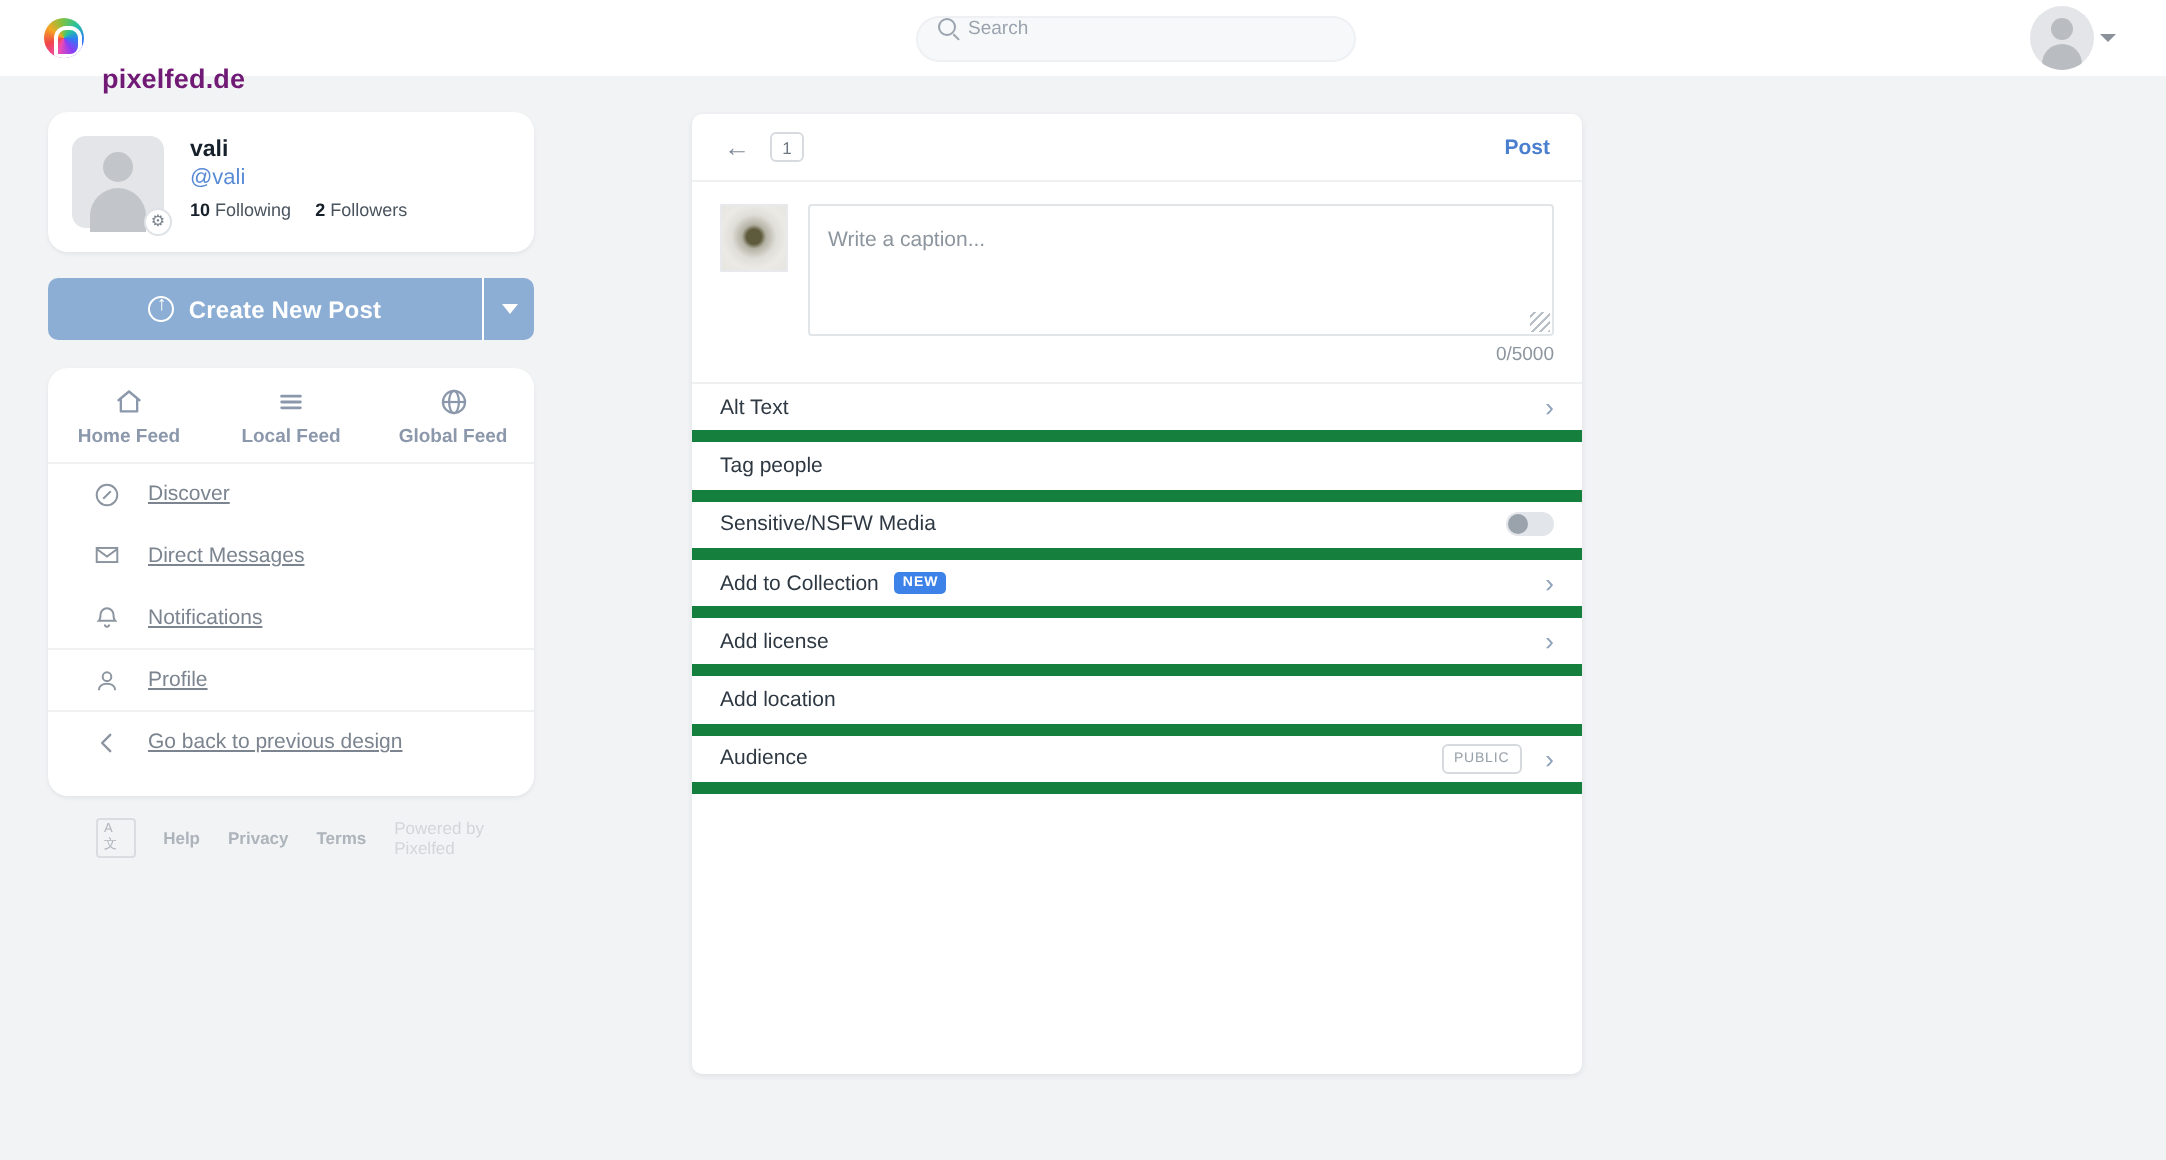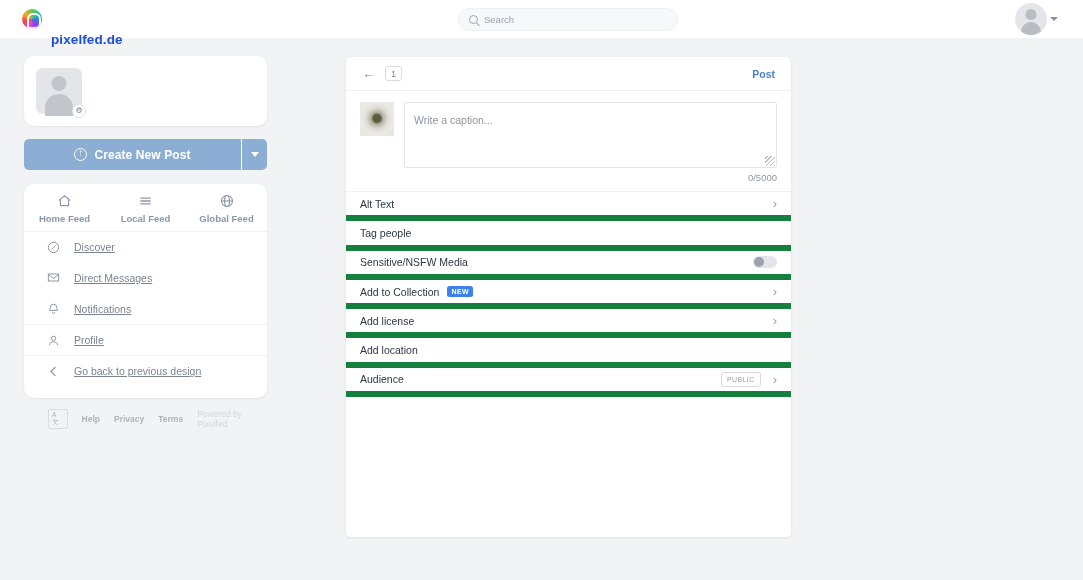--- a/index.html
+++ b/index.html
@@ -17,27 +17,27 @@
     background: #ffffff;
     display: flex; align-items: center;
   }
   .brand { position: absolute; left: 22px; display: flex; align-items: center; gap: 9px; }
   .brand-logo { width: 20px; height: 20px; border-radius: 50%; position: relative; overflow: hidden;
     background: conic-gradient(from 200deg,#f04cb0,#f0454a,#f5a623,#7dc242,#25c2a0,#2f7bf5,#8b3df5,#f04cb0); }
   .brand-logo::after {
     content: ""; position: absolute; left: 5px; top: 4px; width: 10px; height: 12px;
     border: 2.6px solid #ffffff; border-radius: 6px 6px 6px 0; background: transparent;
   }
-  .brand-text { font-size: 13.5px; font-weight: bold; color: #1d4ed8; letter-spacing: .1px; margin-top: 41px; }
+  .brand-text { font-size: 13.5px; font-weight: bold; color: #701a75; letter-spacing: .1px; margin-top: 41px; }
 
   .search-wrap {
     position: absolute; left: 458px; top: 8px;
     width: 220px; height: 23px;
     background: #f7f8fa; border: 1px solid #eef0f3; border-radius: 14px;
-    display: flex; align-items: center; padding: 0 10px; gap: 6px;
+    display: flex; align-items: flex-start; padding: 0 10px; gap: 6px;
   }
   .search-ico { width: 9px; height: 9px; border: 1.3px solid #9aa3ad; border-radius: 50%; position: relative; flex: none; }
   .search-ico::after { content:""; position:absolute; right:-3px; bottom:-2.5px; width:4px; height:1.3px; background:#9aa3ad; transform: rotate(45deg); }
   .search-input { border: 0; outline: 0; background: transparent; font-size: 9.5px; color: #7a838d;
     font-family: "Liberation Sans", sans-serif; width: 100%; }
   .search-input::placeholder { color: #9aa3ad; }
 
   .avatar-nav { position: absolute; right: 36px; top: 3px; width: 32px; height: 32px; border-radius: 50%;
     background: #e3e5e8; overflow: hidden; }
   .avatar-nav .head { position: absolute; left: 50%; top: 6px; transform: translateX(-50%);
@@ -154,20 +154,34 @@
 </div>
 
 <div class="sidebar">
 
   <div class="card profile-card">
     <div class="pf-avatar">
       <span class="ph"></span>
       <span class="pb"></span>
       <span class="pf-gear">⚙</span>
     </div>
+    <div>
+      <div class="pf-name">vali</div>
+      <div class="pf-handle">@vali</div>
+      <div class="pf-stats">
+        <span>
+          <b>10</b>
+          <span>Following</span>
+        </span>
+        <span>
+          <b>2</b>
+          <span>Followers</span>
+        </span>
+      </div>
+    </div>
   </div>
 
   <div class="create-row">
     <div class="create-btn">
       <span class="up-ico"></span>
       <span>Create New Post</span>
     </div>
     <div class="create-caret">
       <i></i>
     </div>

